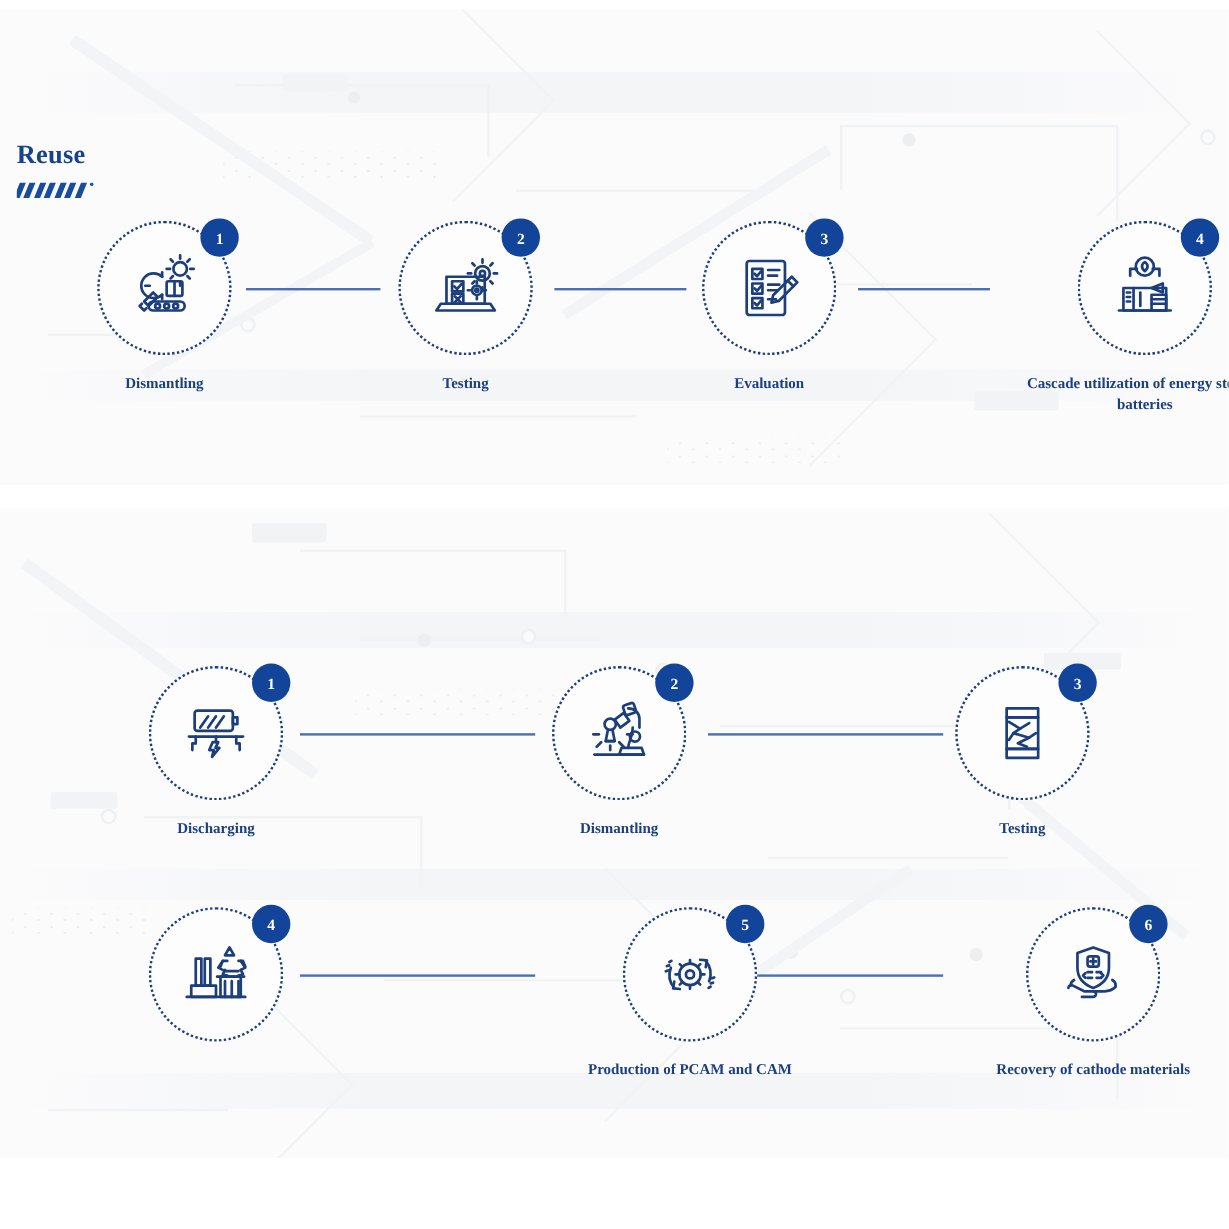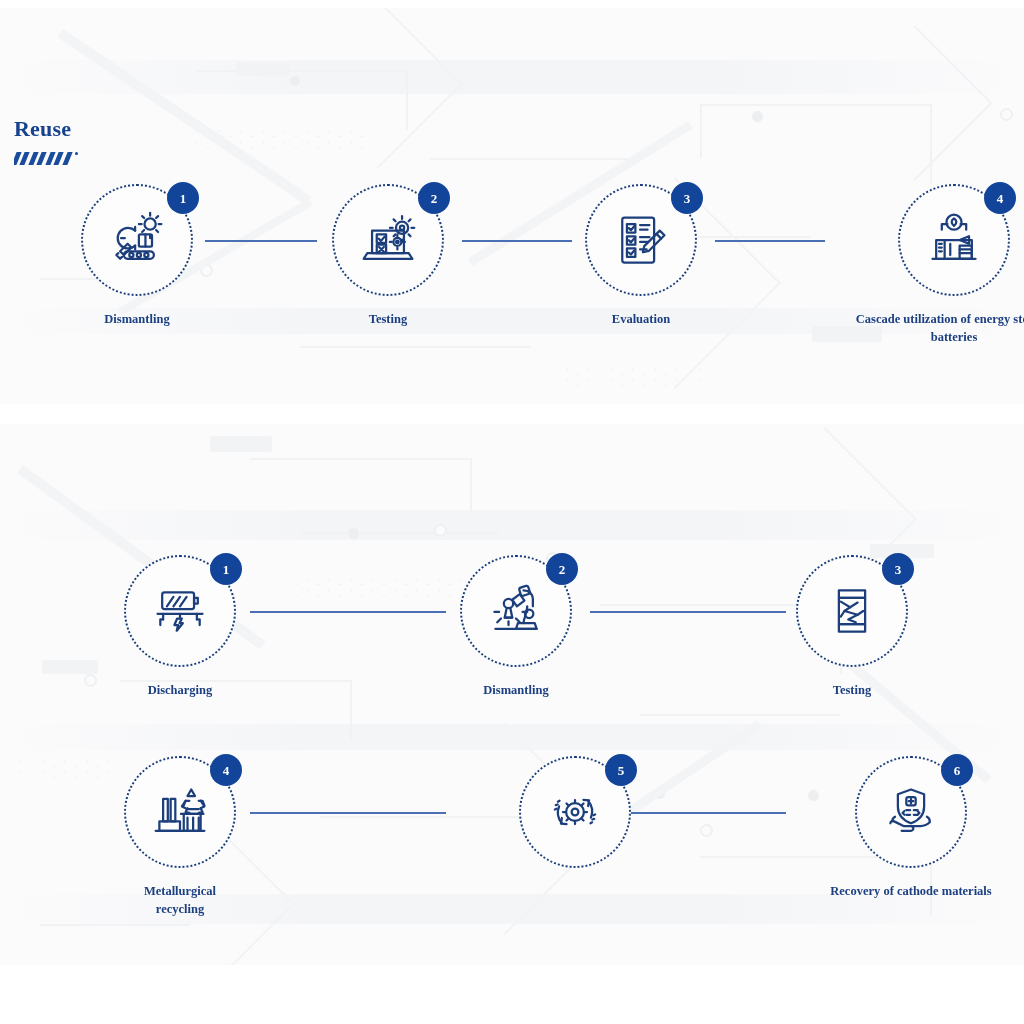--- a/index.html
+++ b/index.html
@@ -455,39 +455,39 @@
             <path d="M40 38v14M46 38v14M52 38v14"></path>
             <path d="M44 8l4 7h-8z"></path>
             <path d="M38 20l-4 6 4 2"></path>
             <path d="M54 20l4 6-4 2"></path>
             <path d="M40 29h12"></path>
             <path d="M36 25l2-5h4M58 25l-2-5h-4M40 28l-2 4 4 1M54 28l2 4-4 1"></path>
           </svg>
         </span>
         <div class="badge">4</div>
       </div>
-      <div class="node-label">Metallurgical recycling</div>
     </div>
 
     <div class="node wide" style="left:516px;top:332px;">
       <div class="node-circle">
         <span class="node-icon">
           <svg viewBox="0 0 64 64" fill="none" stroke="#1c3f7c" stroke-width="2.4" stroke-linecap="round" stroke-linejoin="round">
             <path d="M32 22.5a9.5 9.5 0 1 0 0 19 9.5 9.5 0 0 0 0-19z"></path>
             <circle cx="32" cy="32" r="3.6"></circle>
             <path d="M32 22.5v-3.3M32 41.5v3.3M41.5 32h3.3M19.2 32h3.3M38.7 25.3l2.4-2.4M22.9 41.1l2.4-2.4M38.7 38.7l2.4 2.4M22.9 22.9l2.4 2.4"></path>
             <path d="M46 20a18 18 0 0 1 3 18"></path>
             <path d="M41 19l6 0.6-1 6"></path>
             <path d="M18 44a18 18 0 0 1-3-18"></path>
             <path d="M23 45l-6-0.6 1-6"></path>
             <path d="M12.5 28.5l-2 0.8M13.5 24l-2 0.6M15.5 20l-1.8 1M51.5 35.5l2-0.8M50.5 40l2-0.6M48.5 44l1.8-1"></path>
           </svg>
         </span>
         <div class="badge">5</div>
       </div>
+      <div class="node-label">Production of PCAM and CAM</div>
     </div>
 
     <div class="node wide" style="left:852px;top:332px;">
       <div class="node-circle">
         <span class="node-icon">
           <svg viewBox="0 0 64 64" fill="none" stroke="#1c3f7c" stroke-width="2.4" stroke-linecap="round" stroke-linejoin="round">
             <path d="M32 8l14 5v13c0 9-6 15-14 18-8-3-14-9-14-18V13z"></path>
             <rect x="27" y="16" width="10" height="9" rx="2"></rect>
             <path d="M32 18v5M29.5 20.5h5"></path>
             <path d="M27 30h4M27 35h4M35 30h4M35 35h4"></path>

